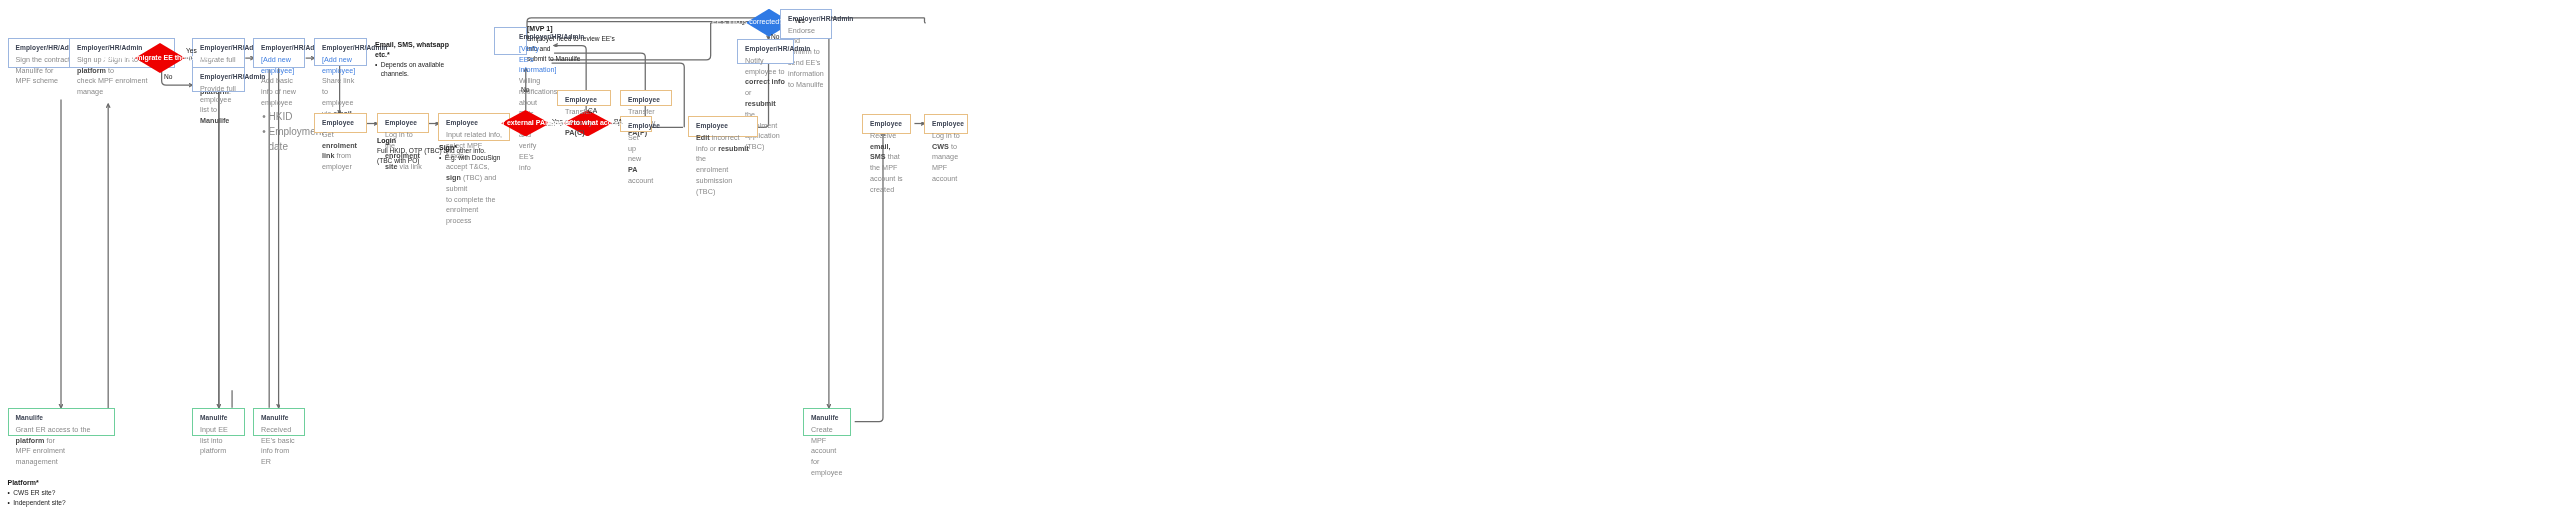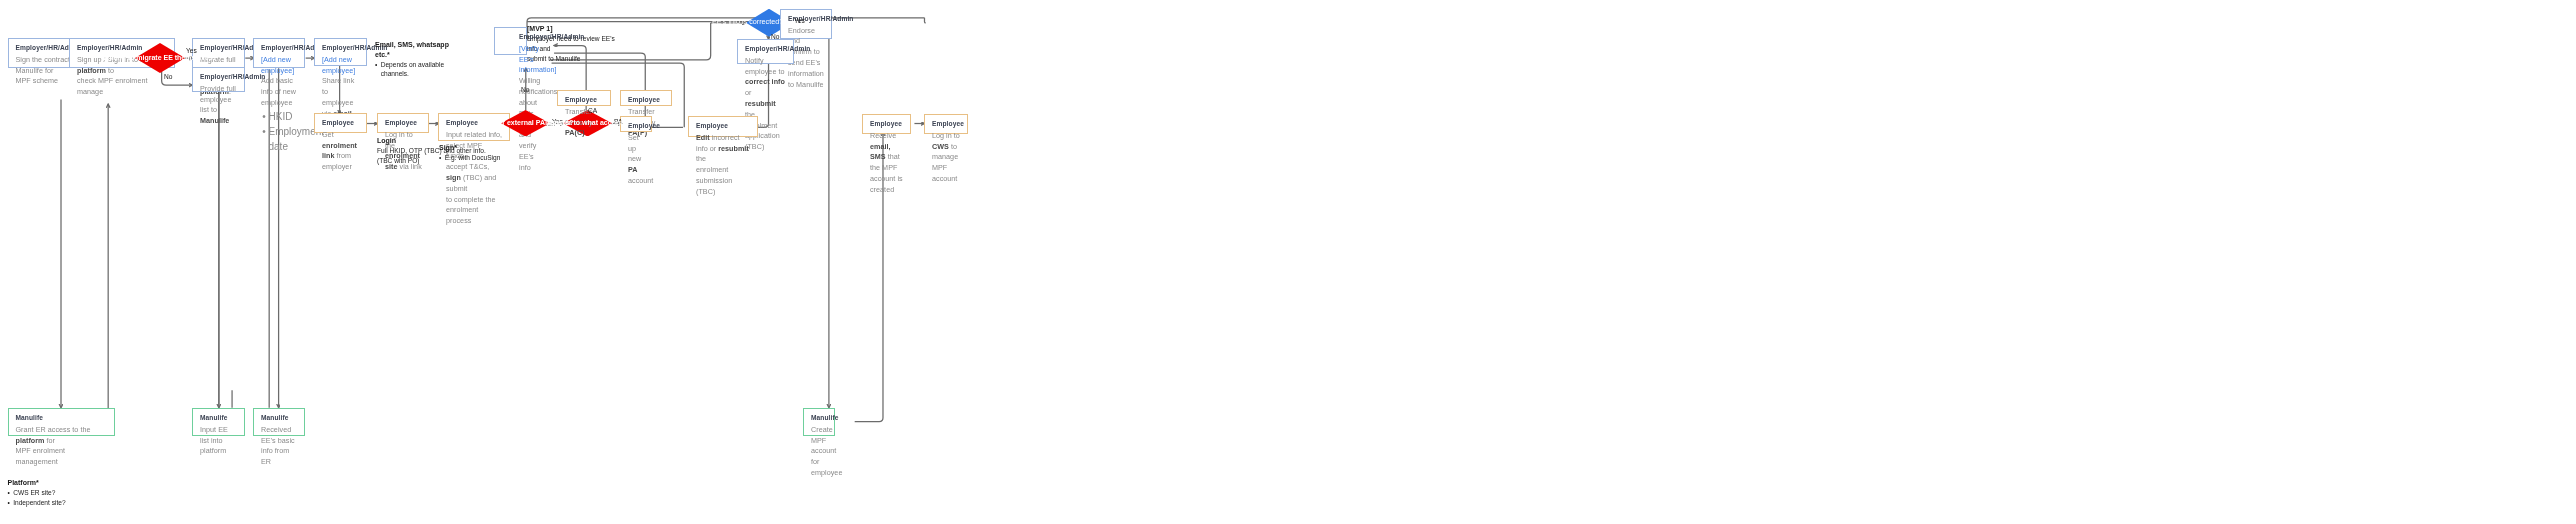--- a/index.html
+++ b/index.html
@@ -366,21 +366,21 @@
   <div class="node manulife" style="left:192px;top:408px;width:53px;height:28px;">
     <div class="role">Manulife</div>
     <div class="body">Input EE list into platform</div>
   </div>
 
   <div class="node manulife" style="left:253px;top:408px;width:52px;height:28px;">
     <div class="role">Manulife</div>
     <div class="body">Received EE's basic info from ER</div>
   </div>
 
-  <div class="node manulife" style="left:803px;top:408px;width:32px;height:28px;">
+  <div class="node manulife" style="left:803px;top:408px;width:48px;height:28px;">
     <div class="role">Manulife</div>
     <div class="body">Create MPF account for employee</div>
   </div>
 
   <div class="note" style="left:7.5px;top:478px;width:101px;">
     <div class="nh">Platform*</div>
     <ul>
       <li>CWS ER site?</li>
       <li>Independent site?</li>
     </ul>

